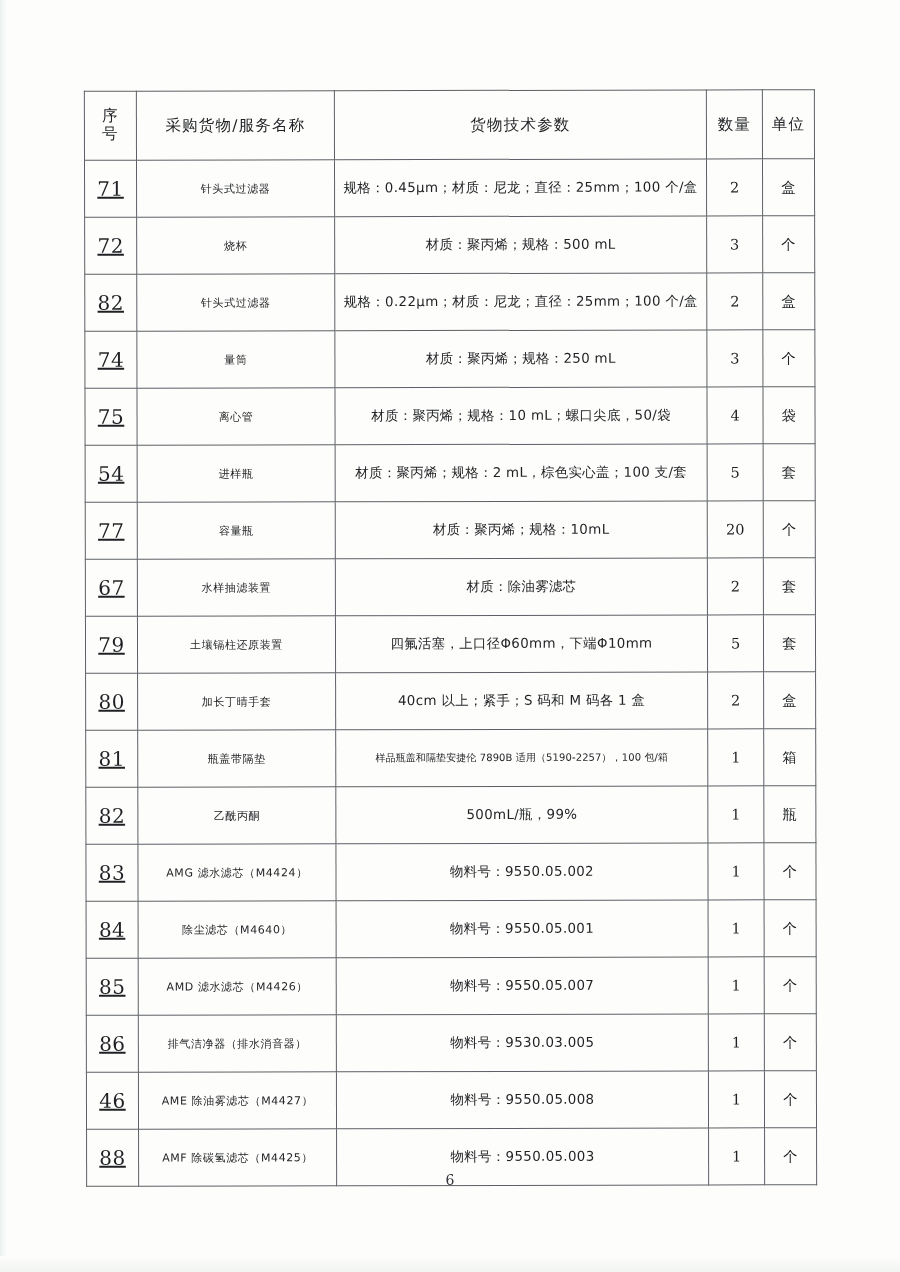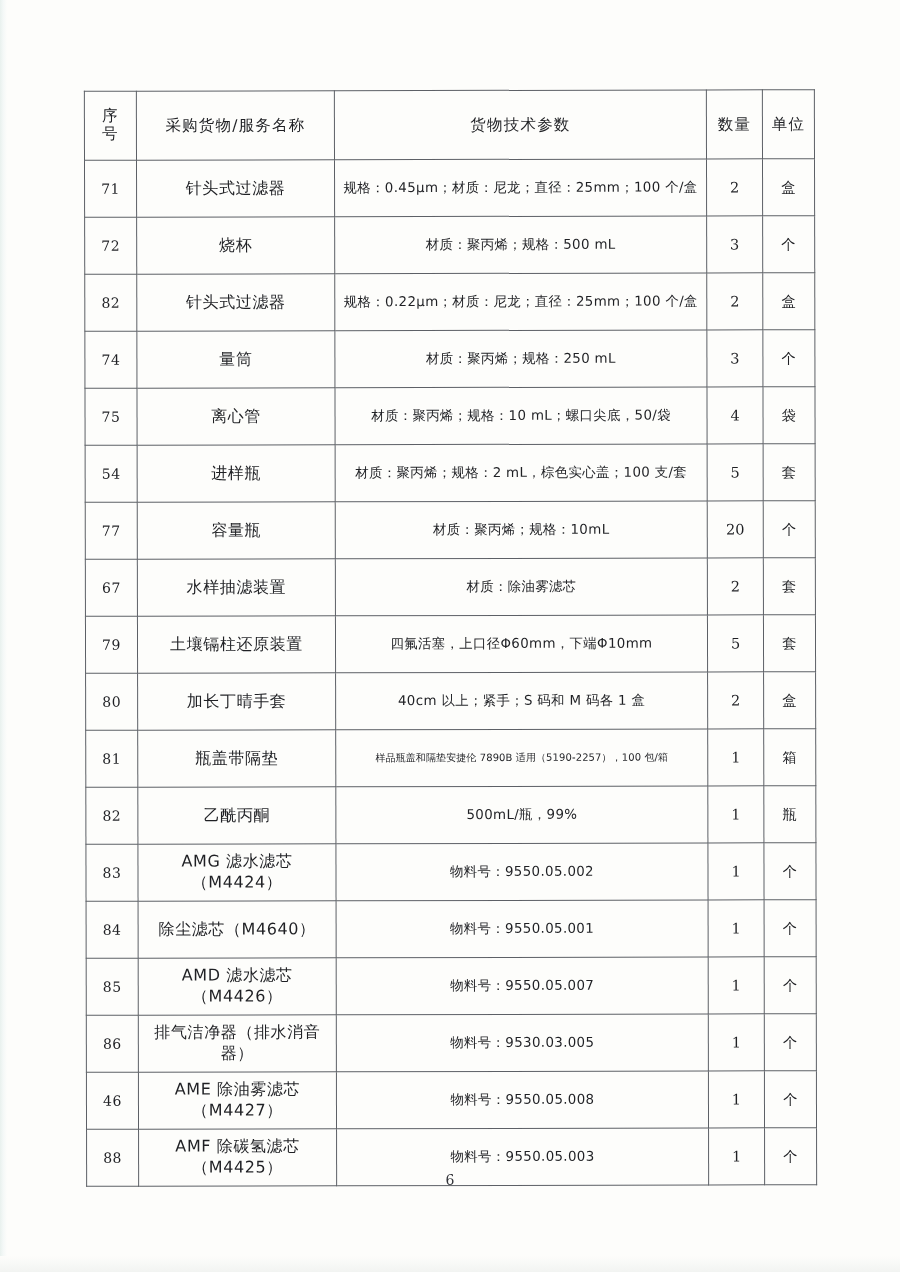--- a/index.html
+++ b/index.html
@@ -82,26 +82,27 @@
     font-size: 15.5px;
     letter-spacing: 0;
   }
   .seq-head span { display: block; }
 
   tbody tr.data-row td {
     height: 56px;
   }
 
   .cell-seq {
-    font-size: 14px;
+    font-size: 20px;
     font-family: "DejaVu Serif", "Liberation Serif", serif;
     letter-spacing: 0.5px;
+    text-decoration: underline;
   }
   .cell-name {
-    font-size: 16px;
+    font-size: 11px;
     letter-spacing: 0.6px;
     padding: 0 6px;
   }
   .cell-spec {
     font-size: 13.4px;
     letter-spacing: 0.35px;
     padding: 0 7px;
     white-space: nowrap;
     margin-top: 34px;
   }

